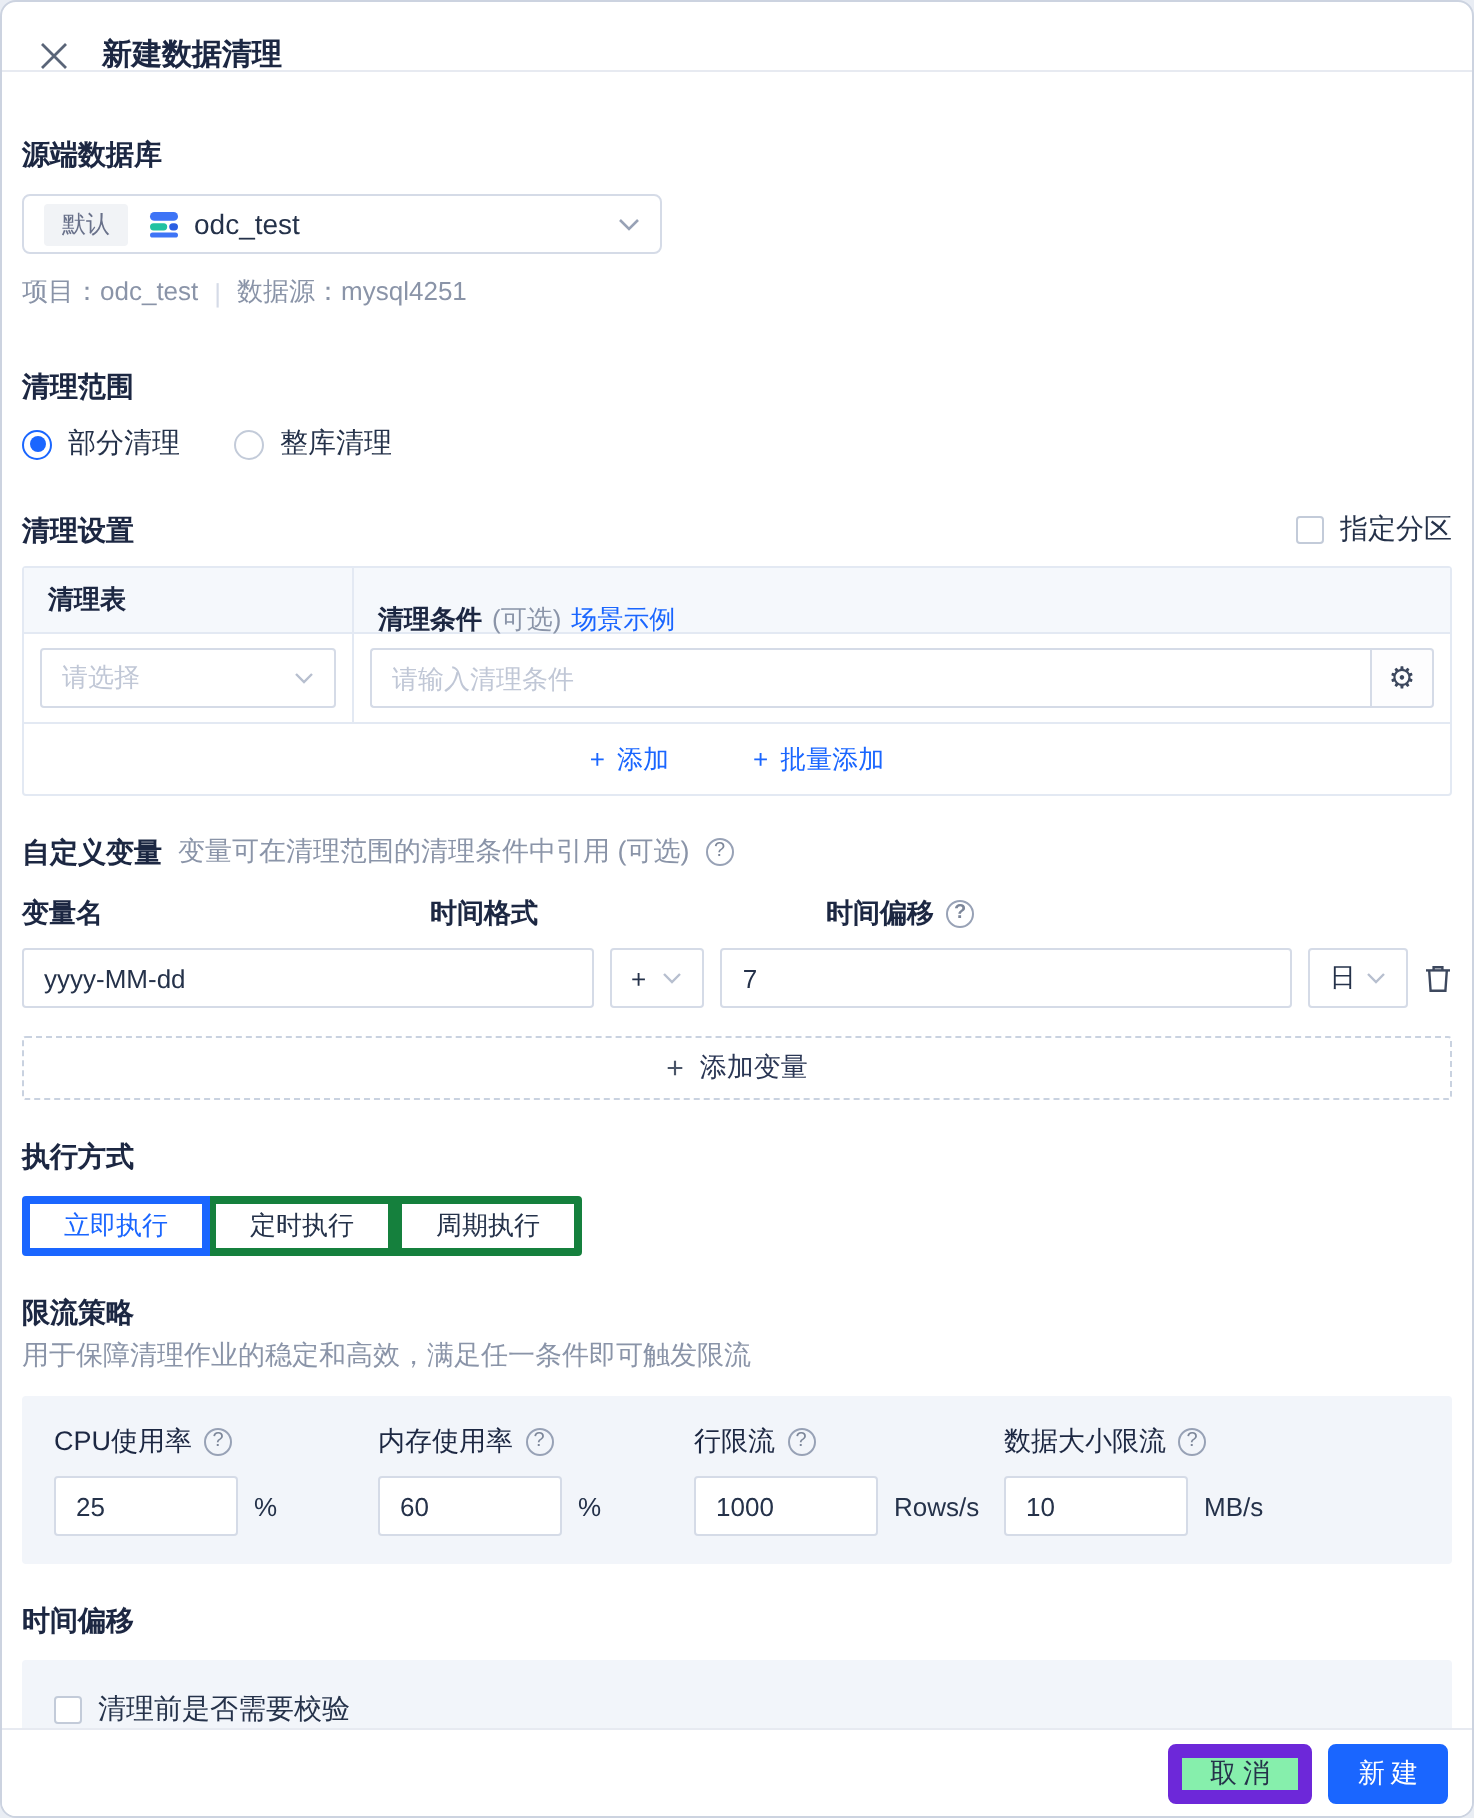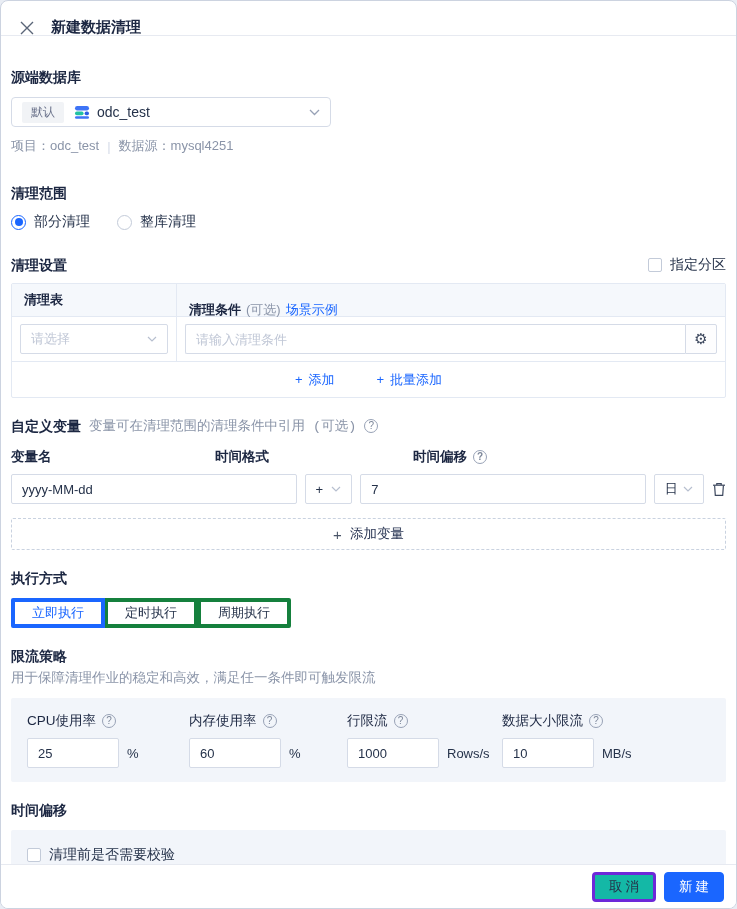--- a/index.html
+++ b/index.html
@@ -135,21 +135,21 @@
   
   .dlg-footer {
     position:absolute; left:0; right:0; bottom:0; height:44px;
     background:#fff; border-top:1px solid #e7eaf1;
     display:flex; align-items:center; justify-content:flex-end; gap:8px; padding:0 12px;
   }
   .btn {
     height:30px; padding:0 14px; border-radius:4px; font-size:13.5px;
     display:flex; align-items:center; justify-content:center; cursor:pointer; letter-spacing:3px; padding-right:11px;
   }
-  .btn-default { border:3px solid #6d28d9; background:#14b8a6; color:#25324a; }
+  .btn-default { border:7px solid #6d28d9; background:#86efac; color:#25324a; }
   .btn-primary { background:#1a66ff; color:#fff; border:1px solid #1a66ff; }
 </style>
 </head>
 <body>
 
 <div class="dialog">
 
   <div class="dlg-header">
     <span class="close-btn">
       <svg width="14" height="14" viewBox="0 0 14 14">
@@ -238,21 +238,21 @@
         </span>
         <span class="add-link">
           <span>+</span>
           <span>批量添加</span>
         </span>
       </div>
     </div>
 
     <div class="vars-title-row">
       <span class="sec-label">自定义变量</span>
-      <span class="muted" style="font-size:13.5px;font-family:Liberation Mono, monospace;">变量可在清理范围的清理条件中引用 (可选)</span>
+      <span class="muted" style="font-size:13.5px;">变量可在清理范围的清理条件中引用 (可选)</span>
       <span class="help-ic">?</span>
     </div>
     <div class="vars-grid vars-cols">
       <span class="vc1">变量名</span>
       <span class="vc2">时间格式</span>
       <span class="vc3">
         <span>时间偏移</span>
         <span class="help-ic">?</span>
       </span>
     </div>

